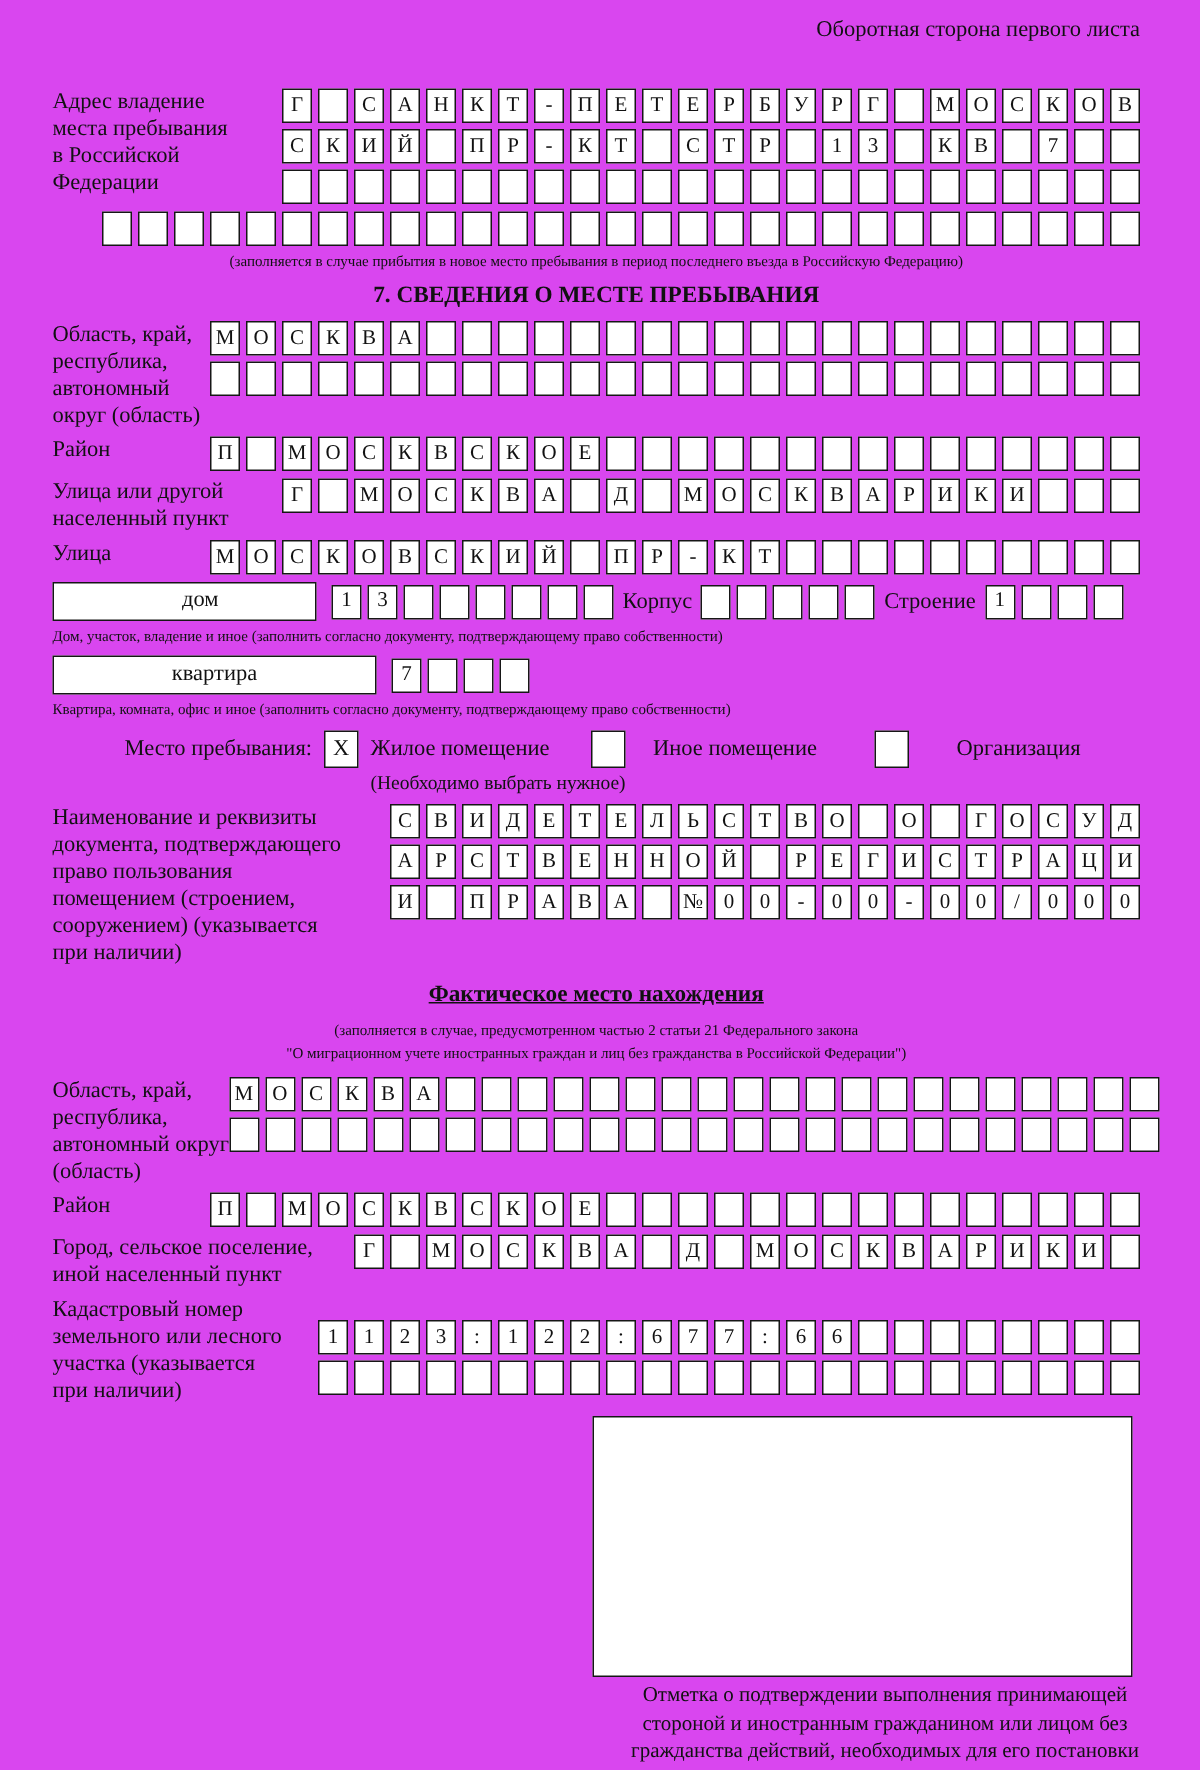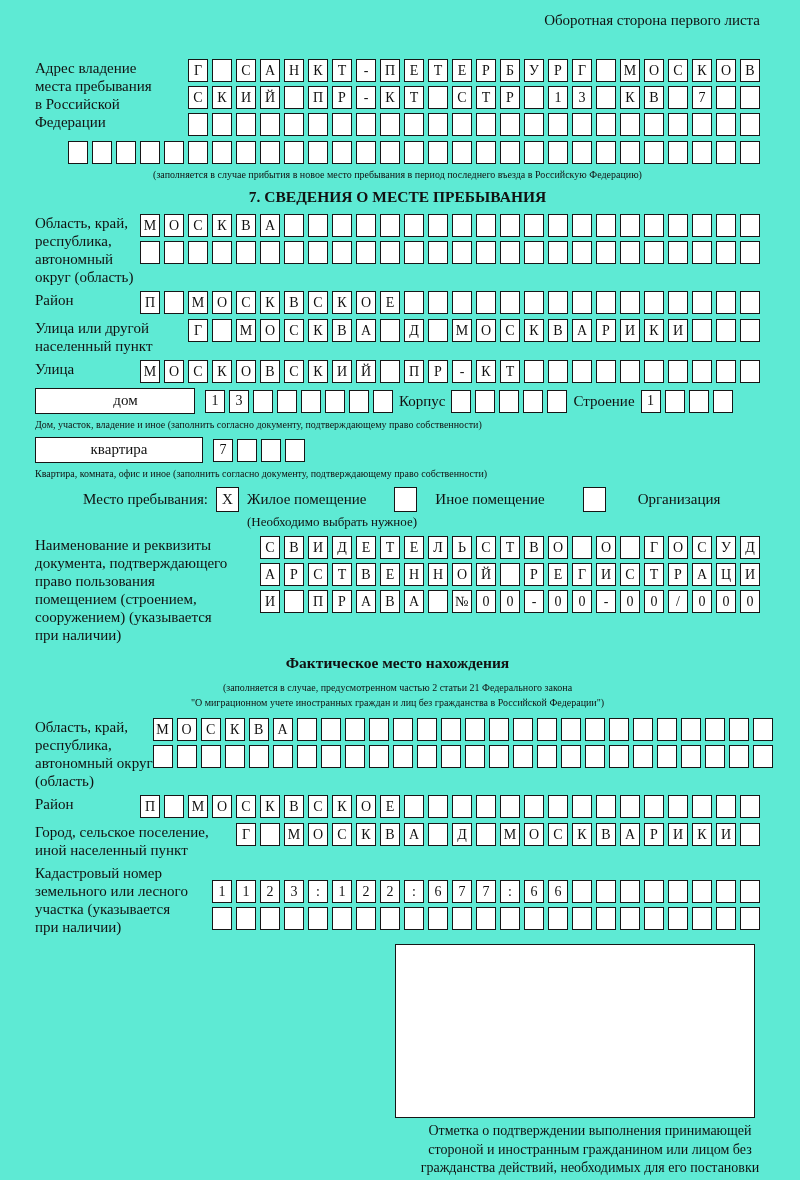--- a/index.html
+++ b/index.html
@@ -1,21 +1,21 @@
 <!DOCTYPE html>
 <html><head>
 <meta charset="utf-8">
 <style>
   * { margin:0; padding:0; box-sizing:border-box; }
   html,body { background:#ffffff; }
   .page {
     position:relative;
     width:800px; height:1180px;
     margin:0 auto;
-    background:#5eead4;
+    background:#d946ef;
     font-family:"Liberation Serif", serif;
     color:#111;
     padding:12px 40px 0 35px;
     overflow:hidden;
   }
   .top-note {
     text-align:right;
     font-size:15px;
     margin-bottom:30px;
   }
@@ -360,21 +360,21 @@
         <div class="cbox"></div>
         <div class="cbox"></div>
         <div class="cbox"></div>
         <div class="cbox"></div>
         <div class="cbox"></div>
         <div class="cbox"></div>
       </div>
   </div>
 
   <div class="house-line">
-    <div class="wide-cell" style="width:160px;padding-left:21px;">дом</div>
+    <div class="wide-cell" style="width:176px;padding-left:21px;">дом</div>
     <div class="boxrow" style="margin-left:10px;">
         <div class="cbox">1</div>
         <div class="cbox">3</div>
         <div class="cbox"></div>
         <div class="cbox"></div>
         <div class="cbox"></div>
         <div class="cbox"></div>
         <div class="cbox"></div>
         <div class="cbox"></div>
       </div>
@@ -390,21 +390,21 @@
     <div class="boxrow">
         <div class="cbox">1</div>
         <div class="cbox"></div>
         <div class="cbox"></div>
         <div class="cbox"></div>
       </div>
   </div>
   <div class="caption" style="margin-bottom:5px;">Дом, участок, владение и иное (заполнить согласно документу, подтверждающему право собственности)</div>
 
   <div class="apt-line">
-    <div class="wide-cell" style="width:168px;">квартира</div>
+    <div class="wide-cell" style="width:216px;">квартира</div>
     <div class="boxrow" style="margin-left:10px;">
         <div class="cbox">7</div>
         <div class="cbox"></div>
         <div class="cbox"></div>
         <div class="cbox"></div>
       </div>
   </div>
   <div class="caption">Квартира, комната, офис и иное (заполнить согласно документу, подтверждающему право собственности)</div>
 
   <div class="stay-line">
@@ -493,21 +493,21 @@
           <div class="cbox">0</div>
           <div class="cbox">0</div>
           <div class="cbox">/</div>
           <div class="cbox">0</div>
           <div class="cbox">0</div>
           <div class="cbox">0</div>
         </div>
     </div>
   </div>
 
-  <div class="sec-title" style="margin-top:10px;">Фактическое место нахождения</div>
+  <div class="sec-title" style="margin-top:10px;text-decoration:underline;">Фактическое место нахождения</div>
   <div class="caption center">(заполняется в случае, предусмотренном частью 2 статьи 21 Федерального закона</div>
   <div class="caption center" style="margin-bottom:8px;">"О миграционном учете иностранных граждан и лиц без гражданства в Российской Федерации")</div>
 
   <div class="fblock">
     <div class="flabel">
         <div>Область, край,</div>
         <div>республика,</div>
         <div>автономный округ</div>
         <div>(область)</div>
       </div>

